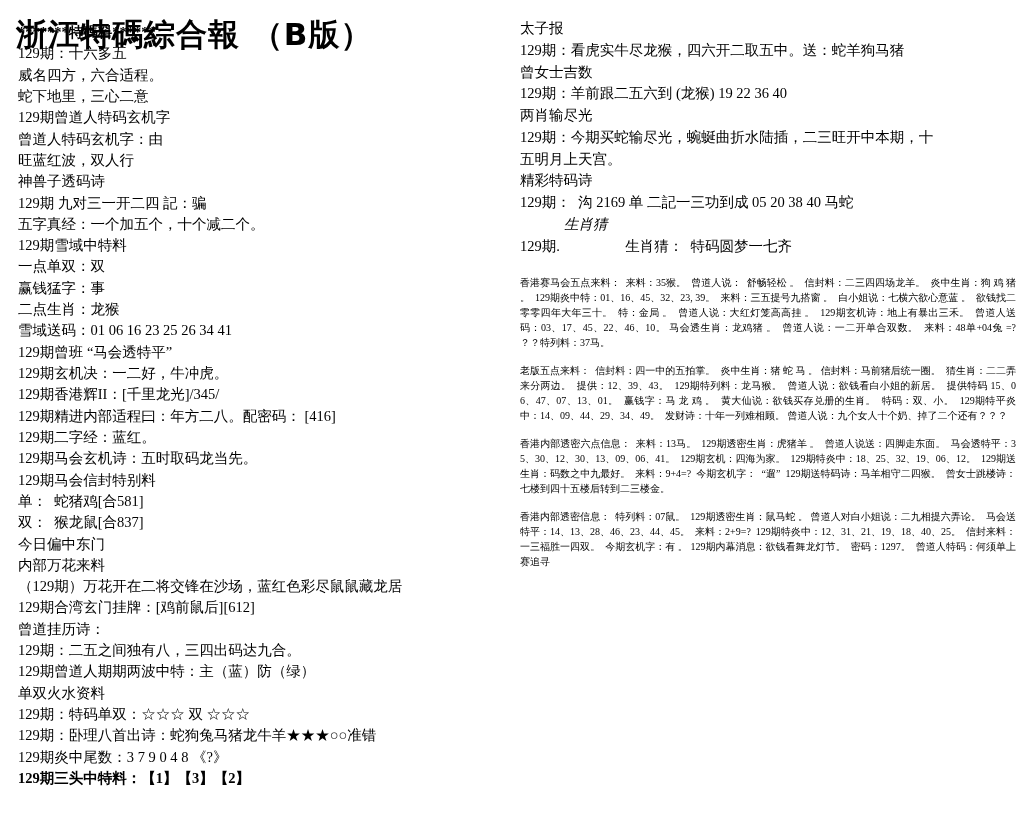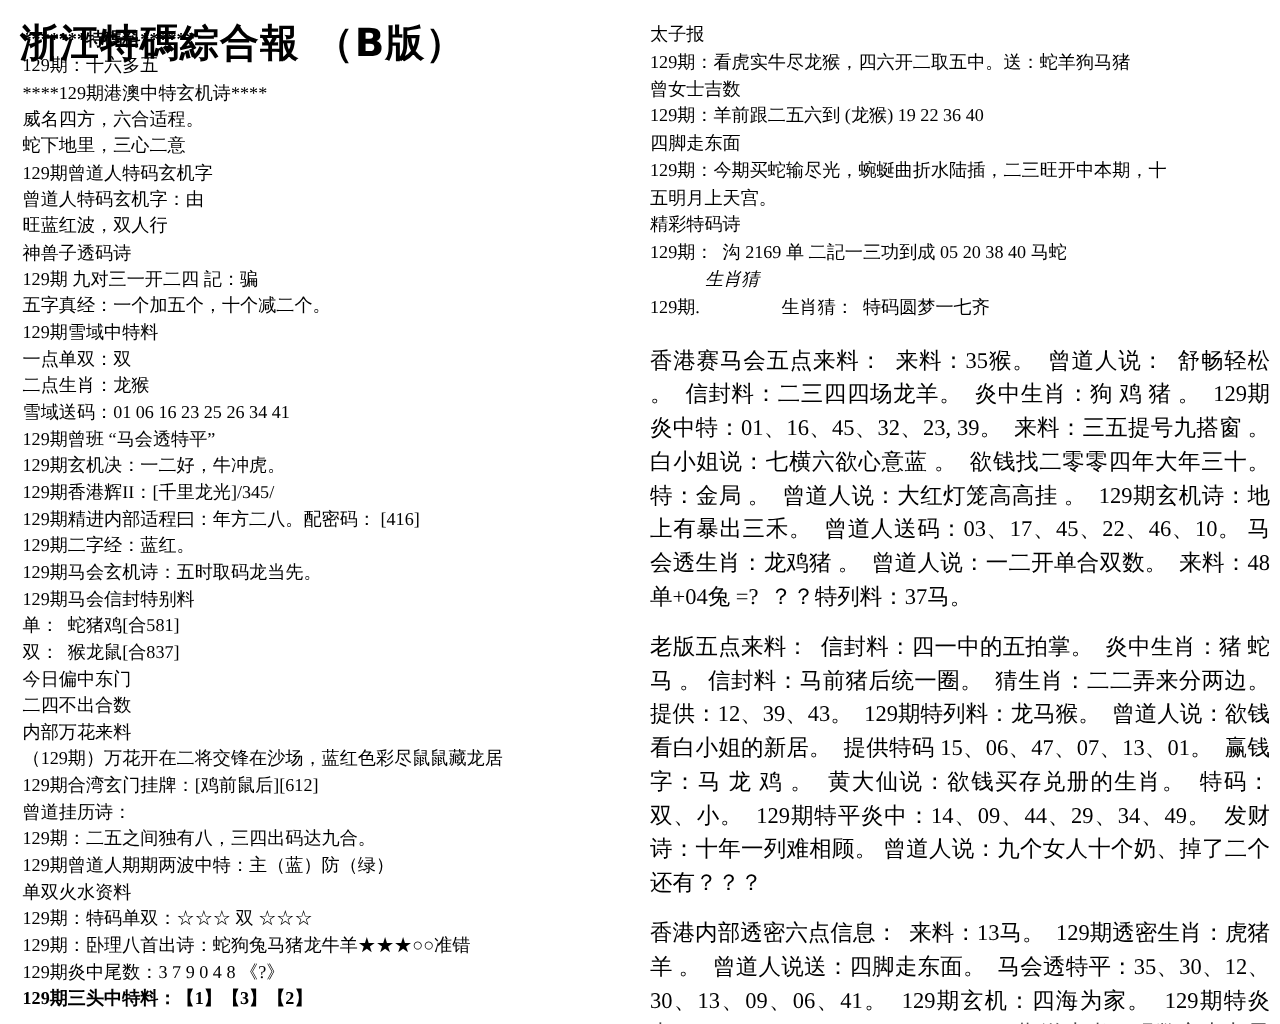--- a/index.html
+++ b/index.html
@@ -47,21 +47,21 @@
     word-break: break-all;
   }
   .ln-italic {
   }
   .ln-bold {
     font-weight: bold;
   }
   .gap-m { height: 11px; }
   .gap-l { height: 18px; }
   .para {
-    font-size: 18px;
+    font-size: 10px;
     line-height: 1.5;
     text-align: justify;
     white-space: pre-wrap;
     word-break: break-all;
     margin-bottom: 2px;
   }
   .para-italic {
   }
   .r-line {
     font-size: 14.5px;
@@ -77,73 +77,73 @@
 </head>
 <body>
 
 <div class="page">
 
   <div class="masthead">浙江特碼綜合報 （B版）</div>
 
   <div class="col-left">
     <div class="line ln-bold">*******特碼料******</div>
     <div class="line ln-italic">129期：十六多五</div>
-    <div class="line">****129期港澳中特玄机诗****</div>
     <div class="line">威名四方，六合适程。</div>
     <div class="line">蛇下地里，三心二意</div>
     <div class="line">129期曾道人特码玄机字</div>
     <div class="line">曾道人特码玄机字：由</div>
     <div class="line">旺蓝红波，双人行</div>
     <div class="line">神兽子透码诗</div>
     <div class="line ln-italic">129期 九对三一开二四 記：骗</div>
     <div class="line">五字真经：一个加五个，十个减二个。</div>
     <div class="line">129期雪域中特料</div>
     <div class="line">一点单双：双</div>
+    <div class="line">赢钱猛字：事</div>
     <div class="line">二点生肖：龙猴</div>
     <div class="line ln-italic">雪域送码：01 06 16 23 25 26 34 41</div>
     <div class="line">129期曾班 “马会透特平”</div>
     <div class="line">129期玄机决：一二好，牛冲虎。</div>
     <div class="line">129期香港辉II：[千里龙光]/345/</div>
     <div class="line">129期精进内部适程曰：年方二八。配密码： [416]</div>
     <div class="line">129期二字经：蓝红。</div>
     <div class="line">129期马会玄机诗：五时取码龙当先。</div>
     <div class="line">129期马会信封特别料</div>
     <div class="line">单：  蛇猪鸡[合581]</div>
     <div class="line">双：  猴龙鼠[合837]</div>
     <div class="line">今日偏中东门</div>
-    <div class="line">二四不出合数</div>
     <div class="line">内部万花来料</div>
     <div class="line">（129期）万花开在二将交锋在沙场，蓝红色彩尽鼠鼠藏龙居</div>
     <div class="line">129期合湾玄门挂牌：[鸡前鼠后][612]</div>
     <div class="line">曾道挂历诗：</div>
     <div class="line">129期：二五之间独有八，三四出码达九合。</div>
     <div class="line">129期曾道人期期两波中特：主（蓝）防（绿）</div>
     <div class="line">单双火水资料</div>
     <div class="line">129期：特码单双：☆☆☆ 双 ☆☆☆</div>
     <div class="line">129期：卧理八首出诗：蛇狗兔马猪龙牛羊★★★○○准错</div>
     <div class="line ln-italic">129期炎中尾数：3 7 9 0 4 8 《?》</div>
     <div class="line ln-bold">129期三头中特料：【1】【3】【2】</div>
   </div>
 
   <div class="col-right">
     <div class="r-line">太子报</div>
     <div class="r-line para-italic">129期：看虎实牛尽龙猴，四六开二取五中。送：蛇羊狗马猪</div>
     <div class="r-line">曾女士吉数</div>
     <div class="r-line para-italic">129期：羊前跟二五六到 (龙猴) 19 22 36 40</div>
-    <div class="r-line">四脚走东面</div>
+    <div class="r-line">两肖输尽光</div>
     <div class="r-line para-italic">129期：今期买蛇输尽光，蜿蜒曲折水陆插，二三旺开中本期，十</div>
     <div class="r-line para-italic">五明月上天宫。</div>
     <div class="r-line">精彩特码诗</div>
     <div class="r-line para-italic">129期：  沟 2169 单 二記一三功到成 05 20 38 40 马蛇</div>
     <div class="r-line small-center">生肖猜</div>
     <div class="r-line para-italic">129期.                  生肖猜：  特码圆梦一七齐</div>
 
     <div class="gap-l"></div>
 
     <div class="para para-italic">香港赛马会五点来料：  来料：35猴。  曾道人说：  舒畅轻松 。  信封料：二三四四场龙羊。  炎中生肖：狗 鸡 猪 。  129期炎中特：01、16、45、32、23, 39。  来料：三五提号九搭窗 。  白小姐说：七横六欲心意蓝 。  欲钱找二零零四年大年三十。  特：金局 。  曾道人说：大红灯笼高高挂 。  129期玄机诗：地上有暴出三禾。  曾道人送码：03、17、45、22、46、10。 马会透生肖：龙鸡猪 。  曾道人说：一二开单合双数。  来料：48单+04兔 =?  ？？特列料：37马。</div>
     <div class="gap-m"></div>
     <div class="para para-italic">老版五点来料：  信封料：四一中的五拍掌。  炎中生肖：猪 蛇 马 。 信封料：马前猪后统一圈。  猜生肖：二二弄来分两边。  提供：12、39、43。  129期特列料：龙马猴。  曾道人说：欲钱看白小姐的新居。  提供特码 15、06、47、07、13、01。  赢钱字：马 龙 鸡 。  黄大仙说：欲钱买存兑册的生肖。  特码：双、小。  129期特平炎中：14、09、44、29、34、49。  发财诗：十年一列难相顾。 曾道人说：九个女人十个奶、掉了二个还有？？？</div>
     <div class="gap-m"></div>
     <div class="para para-italic">香港内部透密六点信息：  来料：13马。  129期透密生肖：虎猪羊 。  曾道人说送：四脚走东面。  马会透特平：35、30、12、30、13、09、06、41。  129期玄机：四海为家。  129期特炎中：18、25、32、19、06、12。  129期送生肖：码数之中九最好。  来料：9+4=?  今期玄机字：  “遛”  129期送特码诗：马羊相守二四猴。  曾女士跳楼诗：七楼到四十五楼后转到二三楼金。</div>
     <div class="gap-m"></div>
+    <div class="para para-italic">香港内部透密信息：  特列料：07鼠。  129期透密生肖：鼠马蛇 。 曾道人对白小姐说：二九相提六弄论。  马会送特平：14、13、28、46、23、44、45。  来料：2+9=?  129期特炎中：12、31、21、19、18、40、25。  信封来料：一三福胜一四双。  今期玄机字：有 。 129期内幕消息：欲钱看舞龙灯节。  密码：1297。  曾道人特码：何须单上赛追寻</div>
   </div>
 
 </div>
 
 </body></html>

